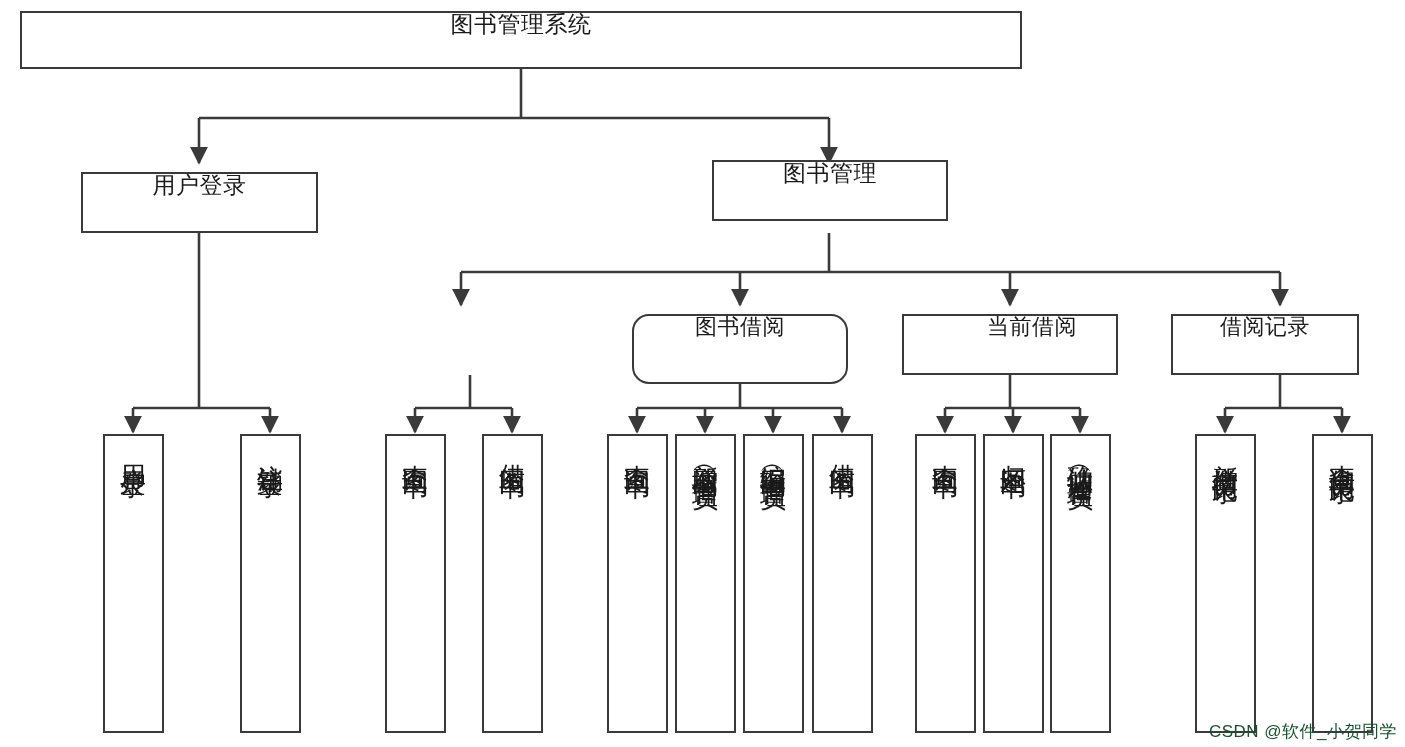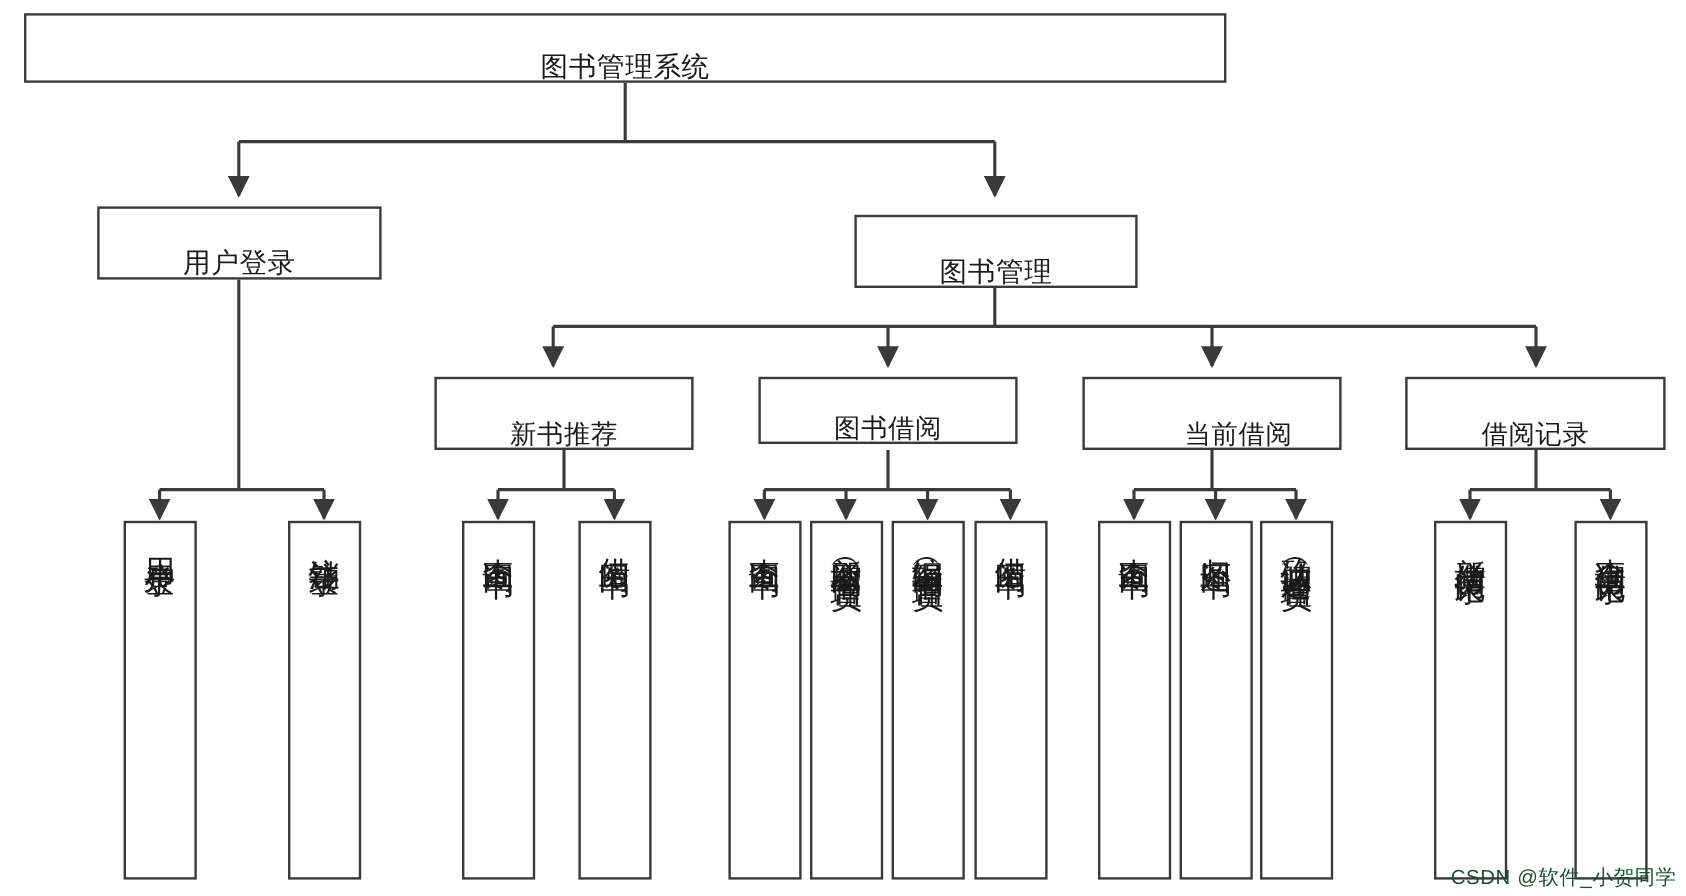--- a/index.html
+++ b/index.html
@@ -20,21 +20,21 @@
     left:0; top:0;
     width:1405px; height:747px;
     pointer-events:none;
   }
   .node{
     position:absolute;
     box-sizing:border-box;
     background:#ffffff;
     border:2px solid #3a3a3a;
     display:flex;
-    align-items:flex-end;
+    align-items:flex-start;
     justify-content:center;
     color:#1a1a1a;
     z-index:2;
   }
   .node .lbl{
     display:block;
     text-align:center;
     line-height:1.02;
     letter-spacing:0.5px;
   }
@@ -126,34 +126,31 @@
     </g>
   </svg>
 
   <div class="node h lvl1" style="left:20px;top:11px;width:1002px;height:58px;">
     <span class="lbl">图书管理系统</span>
   </div>
 
   <div class="node h lvl1" style="left:81px;top:172px;width:237px;height:61px;">
     <span class="lbl">用户登录</span>
   </div>
-  <div class="node h lvl1" style="left:712px;top:179px;width:236px;height:61px;">
+  <div class="node h lvl1" style="left:712px;top:160px;width:236px;height:61px;">
     <span class="lbl">图书管理</span>
   </div>
 
-  <div class="node h" style="left:362px;top:314px;width:216px;height:61px;">
-    <span class="lbl">新书推荐</span>
-  </div>
-  <div class="node h" style="left:632px;top:314px;width:216px;height:56px;">
+  <div class="node h" style="left:632px;top:314px;width:216px;height:70px;border-radius:17px;">
     <span class="lbl">图书借阅</span>
   </div>
   <div class="node h" style="left:902px;top:314px;width:216px;height:61px;padding-left:44px;">
     <span class="lbl">当前借阅</span>
   </div>
-  <div class="node h" style="left:1171px;top:314px;width:217px;height:61px;">
+  <div class="node h" style="left:1171px;top:314px;width:188px;height:61px;">
     <span class="lbl">借阅记录</span>
   </div>
 
   <div class="node v" style="left:103px;top:434px;width:61px;height:299px;">
     <span class="lbl">用户登录</span>
   </div>
   <div class="node v" style="left:240px;top:434px;width:61px;height:299px;">
     <span class="lbl">注销登录</span>
   </div>
 

